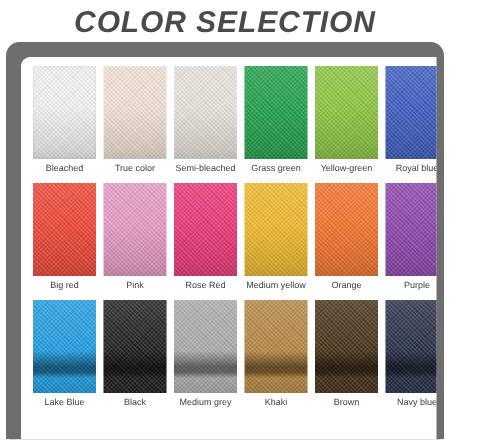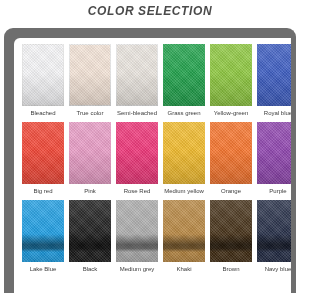--- a/index.html
+++ b/index.html
@@ -19,21 +19,21 @@
     height: 293px;
     background: #ffffff;
     box-sizing: border-box;
   }
   .title {
     position: absolute;
     top: 4px;
     left: 0;
     width: 300px;
     text-align: center;
-    font-size: 12px;
+    font-size: 20px;
     font-weight: bold;
     font-style: italic;
     letter-spacing: 0.6px;
     color: #4a4a4a;
     font-family: "Liberation Sans", sans-serif;
   }
   .frame {
     position: absolute;
     left: 4px;
     top: 28px;

